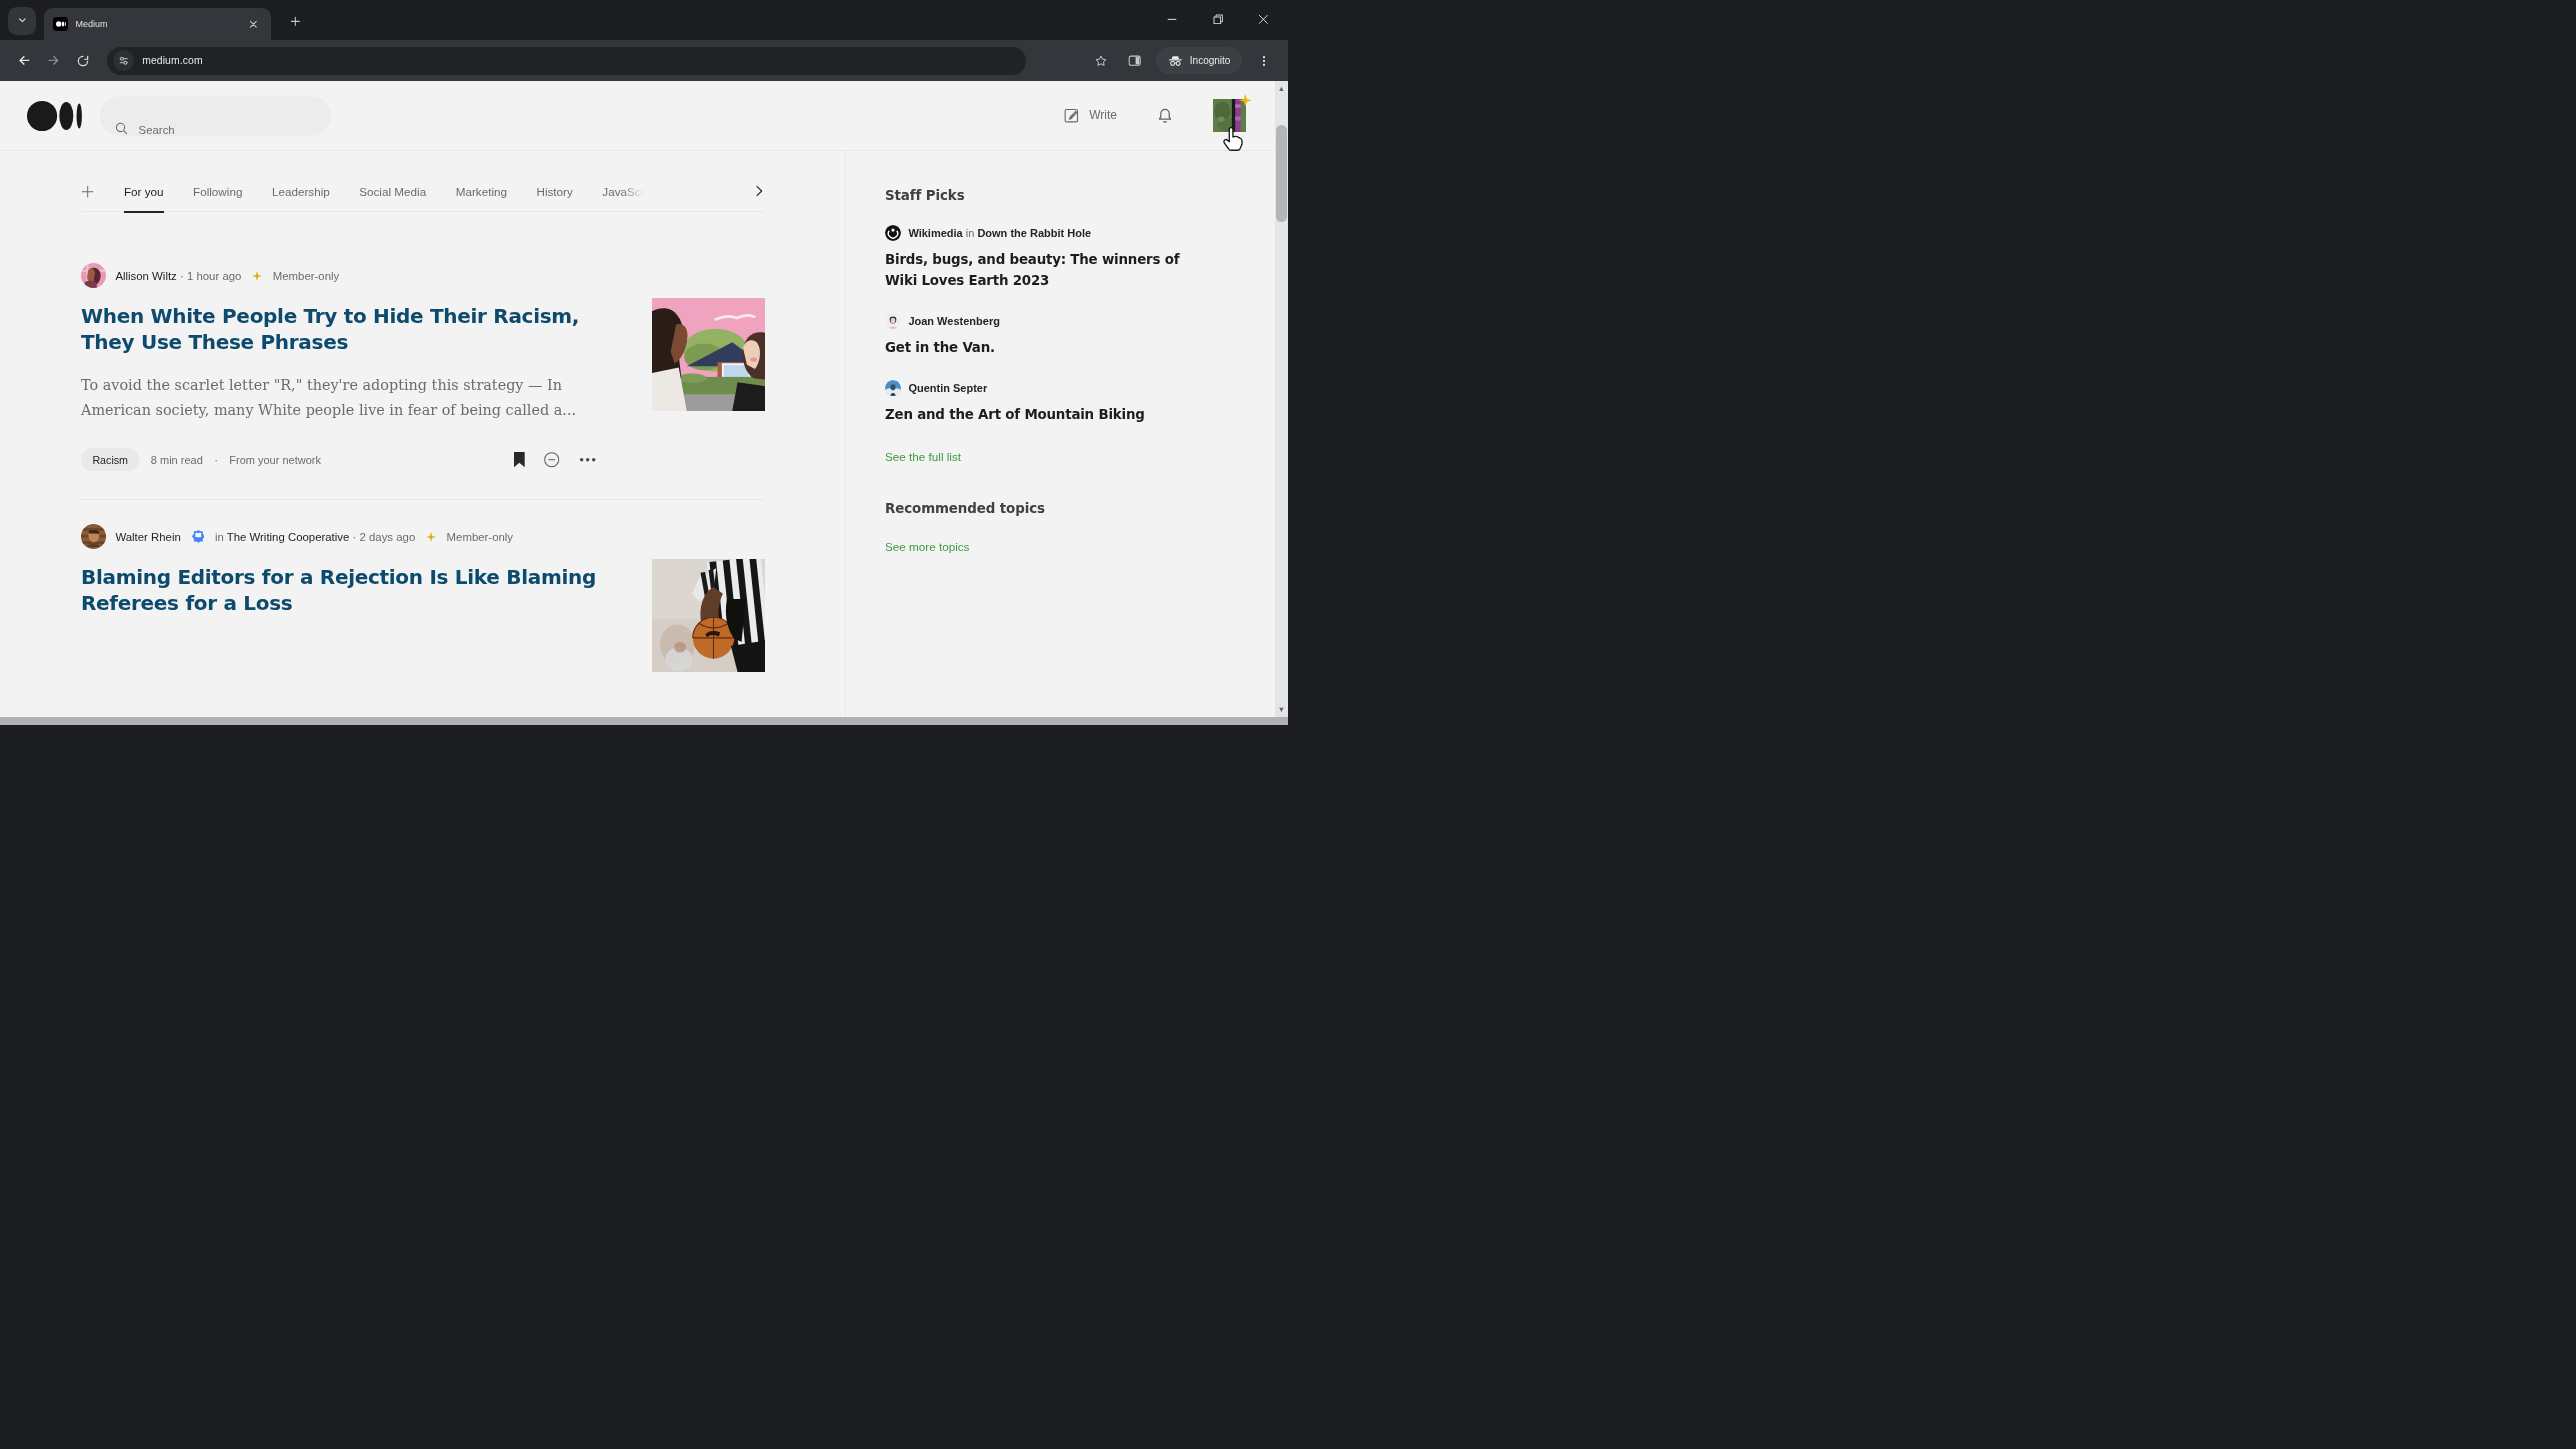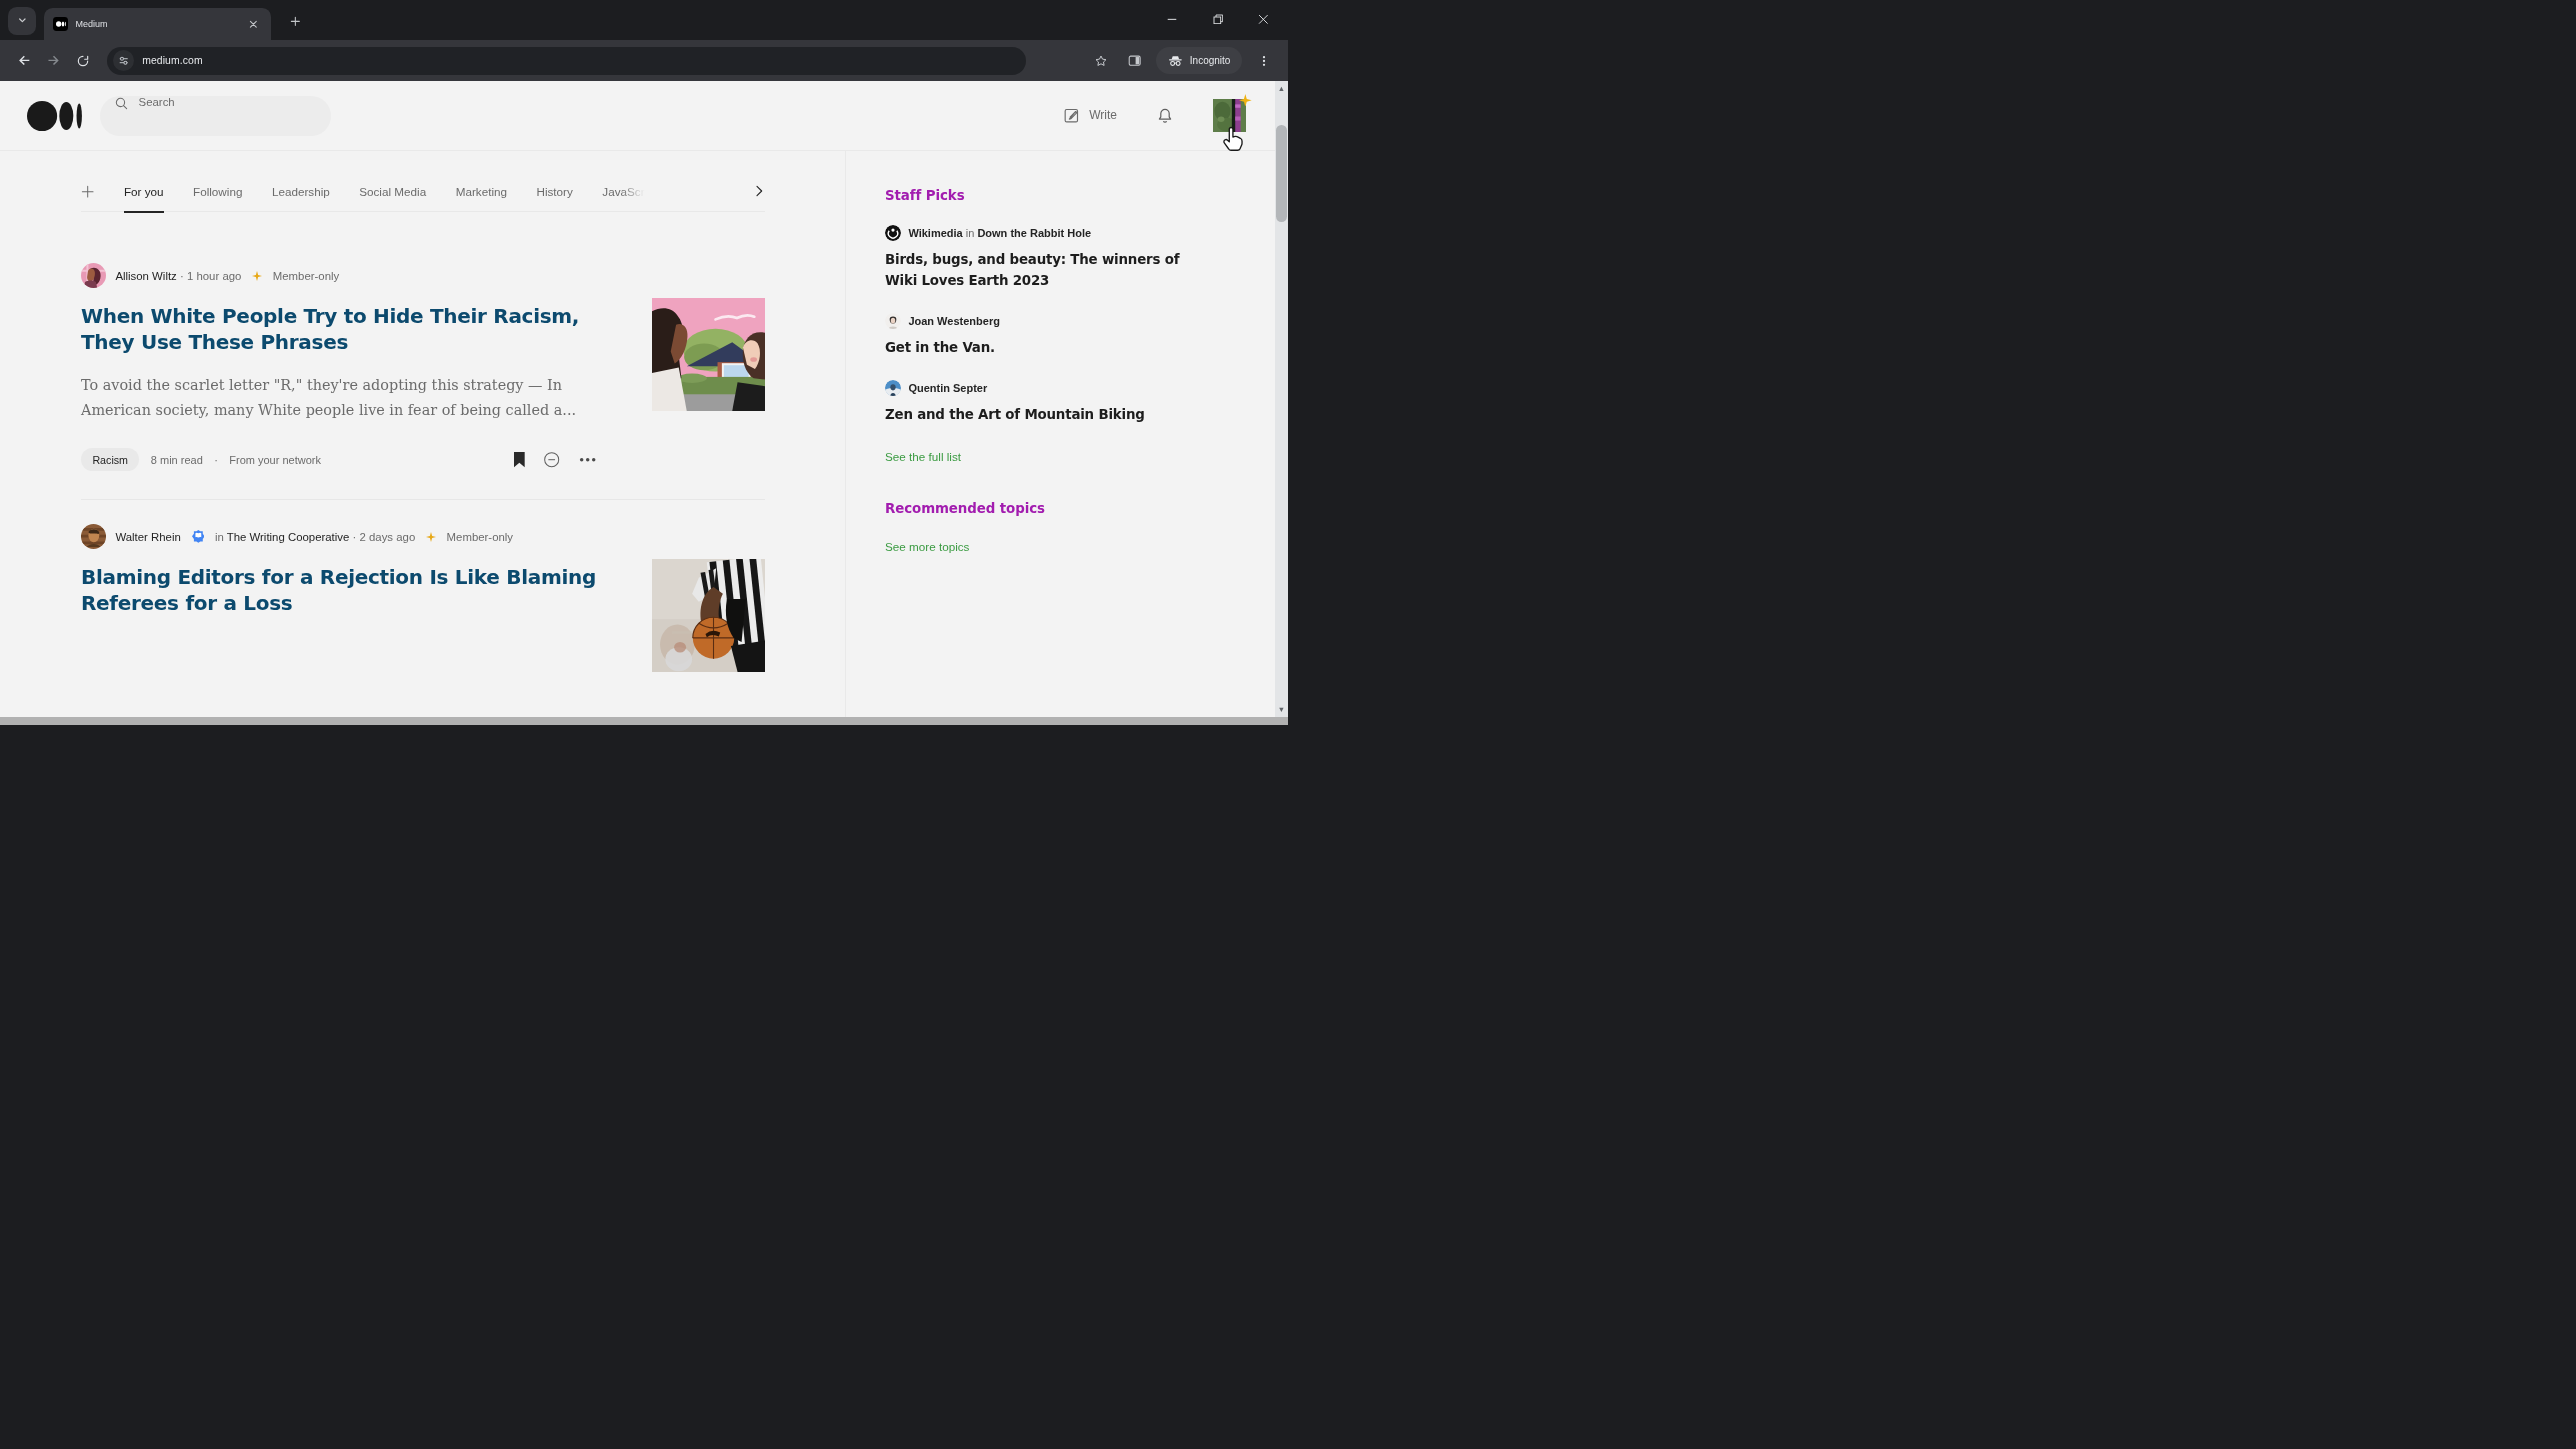--- a/index.html
+++ b/index.html
@@ -35,21 +35,21 @@
   .incog { height:27px; border-radius:13.4px; background:#3e3f44; display:flex; align-items:center;
            gap:6.7px; padding:0 12px; color:#e8eaed; font-size:10px; margin:0 2.7px; }
 
   
   #page { position:absolute; top:81px; left:0; right:0; bottom:8px; background:#f3f3f3; overflow:hidden; }
   #screen-strip { position:absolute; left:0; right:0; bottom:0; height:8px; background:#b1b1b1; }
 
   #mheader { height:70px; border-bottom:0.7px solid #e9e9e9; display:flex; align-items:center;
              padding:0 42px 0 27px; }
   .search { margin-left:17.4px; width:231px; height:40px; background:#ececec; border-radius:20px;
-            display:flex; align-items:flex-start; padding:0 14px; gap:9.4px; }
+            display:flex; align-items:flex-end; padding:0 14px; gap:9.4px; }
   .search-ph { color:#6b6b6b; font-size:11.4px; }
   .hright { margin-left:auto; display:flex; align-items:center; gap:39px; }
   .write { display:flex; align-items:center; gap:8.7px; color:#6b6b6b; font-size:12px; }
   .avatar-wrap { position:relative; width:33px; height:33px; }
   .avatar { width:33px; height:33px; border-radius:50%; overflow:hidden; }
   .sparkle { position:absolute; top:-5.4px; right:-6px; }
 
   #content { position:absolute; top:70px; bottom:0; left:0; right:0; }
   .vdiv { position:absolute; left:845px; top:0; bottom:0; width:0.7px; background:#e9e9e9; }
 
@@ -82,21 +82,21 @@
              color:#6b6b6b; max-width:530px; }
   .tagpill { background:#e9e9e9; border-radius:11.4px; padding:5.4px 11.4px; color:#242424; font-size:10.7px; }
   .fdot { color:#6b6b6b; }
   .ficons { margin-left:auto; display:flex; align-items:center; gap:18px; margin-right:14.8px; }
   .thumb { position:absolute; right:0; top:35px; width:113px; height:113px; overflow:hidden; }
   .pdivider { margin-top:28px; border:0; border-top:0.7px solid #e7e7e7; }
 
   
   #sidebar { position:absolute; left:885px; top:0; width:299px; }
   .side-h { margin-top:37px; font-family:"DejaVu Sans", sans-serif; font-weight:700; font-size:13.4px;
-            color:#a21caf; letter-spacing:-0.1px; }
+            color:#404040; letter-spacing:-0.1px; }
   .pick { margin-top:22px; }
   .pick-head { display:flex; align-items:center; gap:7.4px; font-size:11px; color:#242424; }
   .pick-head .pname { font-weight:700; }
   .pick-head .in { color:#6b6b6b; font-weight:400; }
   .avatar-xs { width:16px; height:16px; border-radius:50%; overflow:hidden; flex-shrink:0; }
   .pick-title { margin-top:8px; font-family:"DejaVu Sans", sans-serif; font-weight:700; font-size:13.4px;
                 line-height:21px; color:#1d1d1d; letter-spacing:-0.2px; max-width:295px; }
   .green-link { margin-top:25px; color:#3b9b42; font-size:11.7px; display:inline-block; }
   .rec-h { margin-top:38px; }
   .pills { margin-top:18px; display:flex; flex-wrap:wrap; gap:11.4px; width:303px; }

